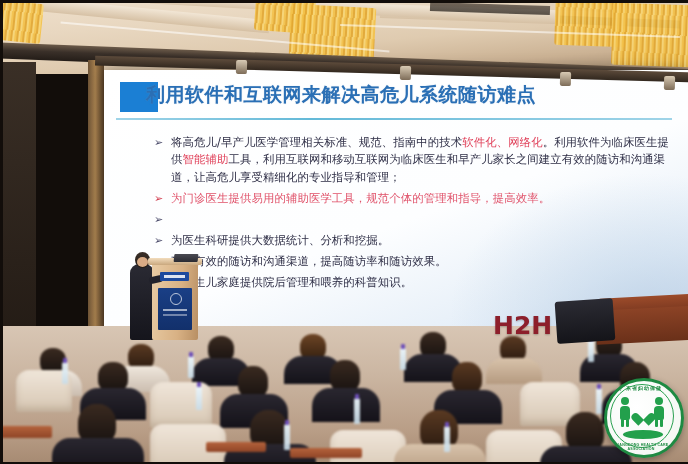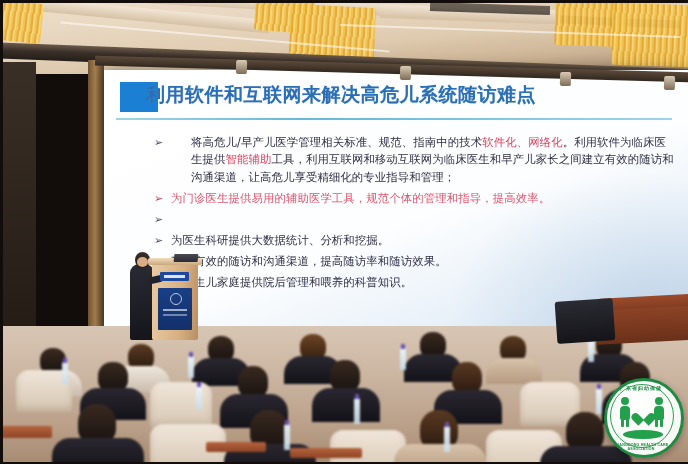--- a/index.html
+++ b/index.html
@@ -103,21 +103,21 @@
 
   .bullets{position:absolute;left:50px;top:64px;width:520px;}
   .b-row{display:flex;align-items:flex-start;margin-bottom:4px;}
   .b-mark{width:17px;flex:0 0 17px;font-size:11px;line-height:17px;color:#4a4a6a;
     font-family:"DejaVu Sans","Liberation Sans",sans-serif;}
   .b-mark.red{color:#d23c4e;}
   .b-text{font-size:11.4px;line-height:17px;color:#2e2e46;letter-spacing:.1px;
     font-family:"DejaVu Sans","Liberation Sans",sans-serif;}
   .b-text .hl{color:#e0415a;}
   .b-text.red{color:#e0526a;}
-  .b-first .b-text{line-height:17.4px;margin-left:20px;}
+  .b-first .b-text{line-height:17.4px;}
 
   .h2h{position:absolute;left:493px;top:311px;font-size:25px;font-weight:800;
     color:#8d1f2b;letter-spacing:0px;z-index:12;
     font-family:"DejaVu Sans","Liberation Sans",sans-serif;
     text-shadow:0 1px 2px rgba(0,0,0,.25);}
 
   
   .stage-floor{position:absolute;left:0;top:330px;width:688px;height:40px;
     background:linear-gradient(180deg,#2a2520,#18130f);}
   .stage-front{position:absolute;left:0;top:328px;width:180px;height:32px;
@@ -291,20 +291,21 @@
   <div class="podium-top"></div>
   <div class="podium"></div>
   <div class="laptop"></div>
   <div class="podium-plate"></div>
   <div class="podium-panel"></div>
 
   <div class="dark-obj"></div>
   <div class="side-table"></div>
   <div class="side-table2"></div>
 
+  <div class="h2h">H2H</div>
 
   <div class="audience">
     <div class="aud-blur">
 
       <div class="head" style="left:40px;top:22px;width:26px;height:26px;"></div>
       <div class="shoulder sh-wht" style="left:24px;top:44px;width:58px;height:26px;"></div>
       <div class="head br" style="left:128px;top:18px;width:26px;height:26px;"></div>
       <div class="shoulder sh-wht" style="left:112px;top:40px;width:58px;height:26px;"></div>
       <div class="head" style="left:208px;top:10px;width:26px;height:26px;"></div>
       <div class="shoulder sh-dark" style="left:192px;top:32px;width:58px;height:28px;"></div>

